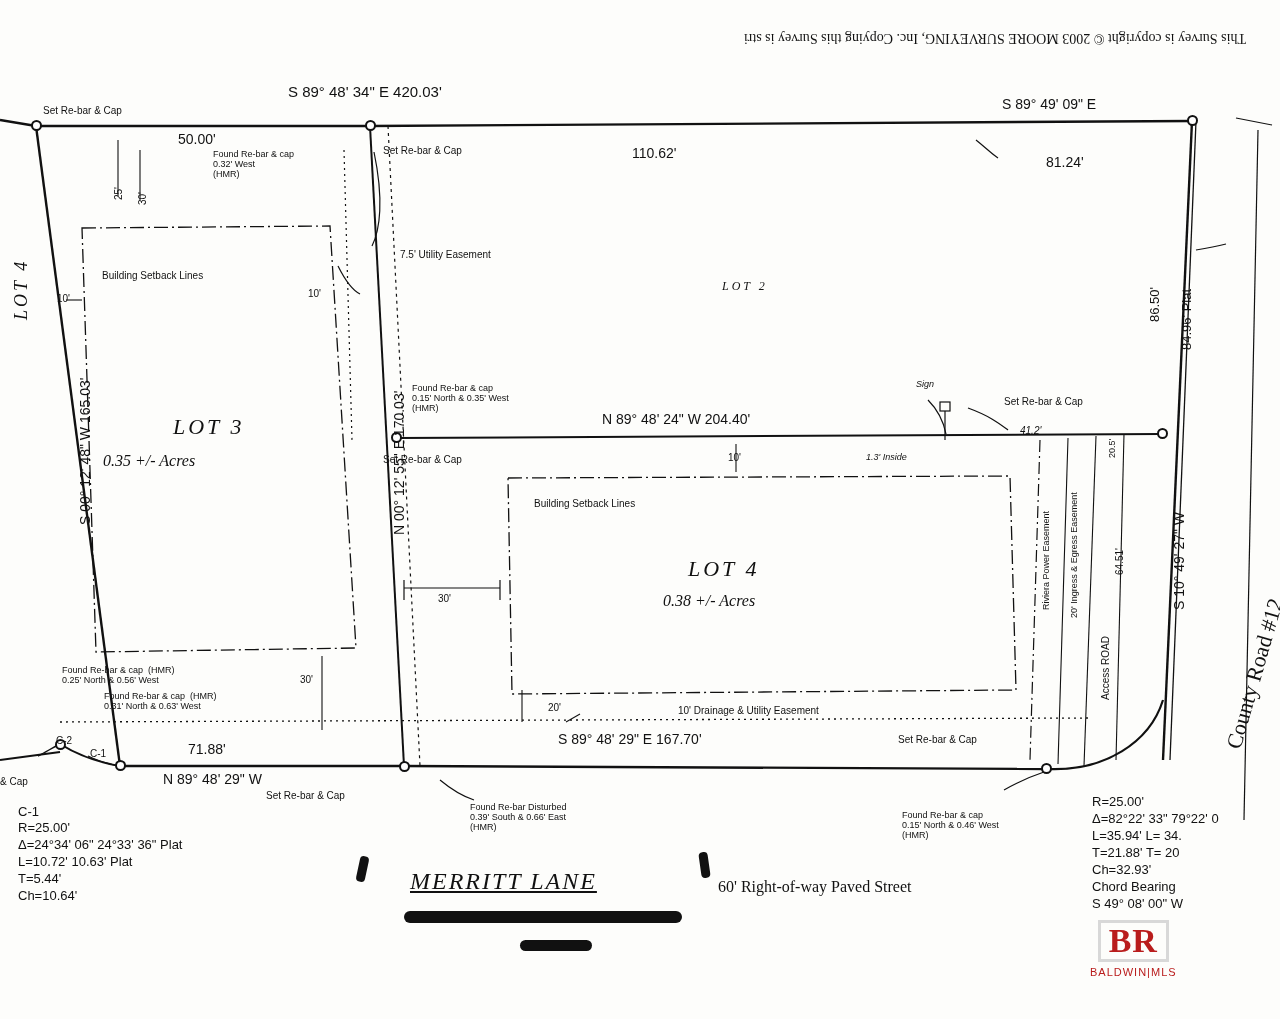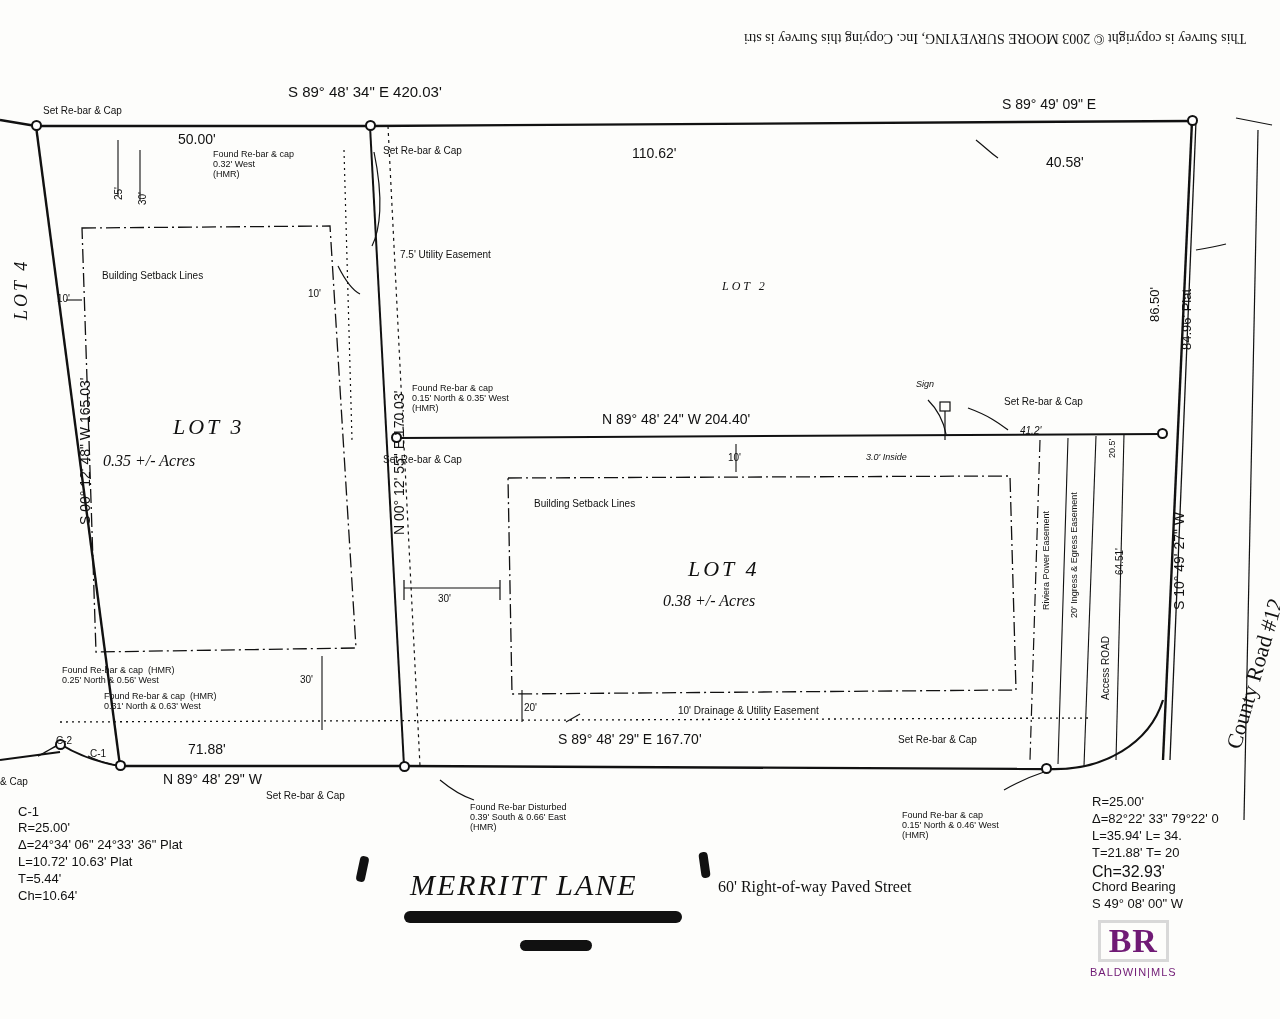--- a/index.html
+++ b/index.html
@@ -54,25 +54,26 @@
     font-family: "Liberation Serif", serif;
     white-space: nowrap;
     transform: rotate(180deg);
     transform-origin: left top;
   }
 
   
   #street-name {
     position: absolute;
     left: 410px; top: 868px;
-    font-size: 30px;
+    font-size: 24px;
     font-family: "Liberation Serif", serif;
     font-style: italic;
     letter-spacing: 2px;
     font-weight: 500;
+    text-decoration: underline;
   }
   #street-underline {
     position: absolute;
     left: 404px; top: 911px;
     width: 278px; height: 12px;
     background: #111;
     border-radius: 6px;
   }
   #street-underline2 {
     position: absolute;
@@ -86,21 +87,21 @@
     width: 9px; height: 26px;
     background: #111;
     border-radius: 4px;
   }
 
   
   #watermark {
     position: absolute;
     left: 1090px; top: 920px;
     text-align: center;
-    color: #701a75;
+    color: #b91c1c;
   }
   #watermark .br {
     font-size: 34px;
     font-weight: bold;
     font-family: "Liberation Serif", serif;
     letter-spacing: 1px;
     border: 3px solid #d8d8d8;
     padding: 1px 8px;
     display: inline-block;
     line-height: 1;
@@ -218,36 +219,36 @@
   <div class="t" style="left:1002px; top:97px; font-size:14px;">S 89° 49'  09" E</div>
   <div class="t" style="left:602px; top:412px; font-size:14px;">N 89° 48'  24" W 204.40'</div>
   <div class="t rot90" style="left:78px; top:525px; font-size:14px;">S 00° 12'  48" W 165.03'</div>
   <div class="t rot90" style="left:392px; top:535px; font-size:14px;">N 00° 12'  55" E 170.03'</div>
   <div class="t" style="left:558px; top:732px; font-size:14px;">S 89° 48'  29" E 167.70'</div>
   <div class="t" style="left:163px; top:772px; font-size:14px;">N 89° 48'  29" W</div>
   <div class="t rot90" style="left:1172px; top:610px; font-size:14px;">S 10° 49'  27" W</div>
 
   <div class="t" style="left:178px; top:132px; font-size:14px;">50.00'</div>
   <div class="t" style="left:632px; top:146px; font-size:14px;">110.62'</div>
-  <div class="t" style="left:1046px; top:155px; font-size:14px;">40.58'</div>
+  <div class="t" style="left:1046px; top:155px; font-size:14px;">81.24'</div>
   <div class="t rot90" style="left:1148px; top:322px; font-size:13px;">86.50'</div>
   <div class="t rot90" style="left:1180px; top:350px; font-size:13px;">84.96'  Plat</div>
   <div class="t" style="left:188px; top:742px; font-size:14px;">71.88'</div>
   <div class="t small italic" style="left:1020px; top:425px;">41.2'</div>
   <div class="t tiny rot90" style="left:1108px; top:458px;">20.5'</div>
   <div class="t rot90 small" style="left:1114px; top:575px;">64.51'</div>
 
   <div class="t small rot90" style="left:113px; top:200px;">25'</div>
   <div class="t small rot90" style="left:137px; top:205px;">30'</div>
   <div class="t small" style="left:57px;  top:293px;">10'</div>
   <div class="t small" style="left:308px; top:288px;">10'</div>
   <div class="t small" style="left:728px; top:452px;">10'</div>
   <div class="t small" style="left:438px; top:593px;">30'</div>
   <div class="t small" style="left:300px; top:674px;">30'</div>
-  <div class="t small" style="left:524px; top:702px;text-align:right;">20'</div>
+  <div class="t small" style="left:548px; top:702px;text-align:right;">20'</div>
 
   <div class="t small" style="left:43px;  top:105px;">Set Re-bar &amp; Cap</div>
   <div class="t small" style="left:383px; top:145px;">Set Re-bar &amp; Cap</div>
   <div class="t small" style="left:383px; top:454px;">Set Re-bar &amp; Cap</div>
   <div class="t small" style="left:1004px;top:396px;">Set Re-bar &amp; Cap</div>
   <div class="t small" style="left:898px; top:734px;">Set Re-bar &amp; Cap</div>
   <div class="t small" style="left:266px; top:790px;">Set Re-bar &amp; Cap</div>
   <div class="t small" style="left:0px;   top:776px;">&amp; Cap</div>
 
   <div class="t tiny" style="left:213px; top:150px; white-space:pre;">Found Re-bar &amp; cap
@@ -268,38 +269,38 @@
 (HMR)</div>
 
   <div class="t small" style="left:102px; top:270px;">Building Setback Lines</div>
   <div class="t small" style="left:534px; top:498px;">Building Setback Lines</div>
   <div class="t small" style="left:400px; top:249px;">7.5'  Utility Easement</div>
   <div class="t small" style="left:678px; top:705px;">10'  Drainage &amp; Utility Easement</div>
   <div class="t tiny rot90" style="left:1042px; top:610px;">Riviera Power Easement</div>
   <div class="t tiny rot90" style="left:1070px; top:618px;">20'  Ingress &amp; Egress Easement</div>
   <div class="t small rot90" style="left:1100px; top:700px;">Access  ROAD</div>
   <div class="t tiny italic" style="left:916px; top:380px;">Sign</div>
-  <div class="t tiny italic" style="left:866px; top:453px;">3.0'  Inside</div>
+  <div class="t tiny italic" style="left:866px; top:453px;">1.3'  Inside</div>
   <div class="t serif" style="left:1222px; top:745px; font-size:22px; transform:rotate(-74deg); transform-origin:left top;">County Road #12</div>
 
   <div class="t small" style="left:56px; top:735px;">C-2</div>
   <div class="t small" style="left:90px; top:748px;">C-1</div>
 
   <div class="t" style="left:18px; top:805px; font-size:13px;">C-1</div>
   <div class="t" style="left:18px; top:821px; font-size:13px;">R=25.00'</div>
   <div class="t" style="left:18px; top:838px; font-size:13px;">Δ=24°34' 06"     24°33' 36" Plat</div>
   <div class="t" style="left:18px; top:855px; font-size:13px;">L=10.72'    10.63' Plat</div>
   <div class="t" style="left:18px; top:872px; font-size:13px;">T=5.44'</div>
   <div class="t" style="left:18px; top:889px; font-size:13px;">Ch=10.64'</div>
 
   <div class="t" style="left:1092px; top:795px; font-size:13px;">R=25.00'</div>
   <div class="t" style="left:1092px; top:812px; font-size:13px;">Δ=82°22' 33"      79°22' 0</div>
   <div class="t" style="left:1092px; top:829px; font-size:13px;">L=35.94'              L= 34.</div>
   <div class="t" style="left:1092px; top:846px; font-size:13px;">T=21.88'              T= 20</div>
-  <div class="t" style="left:1092px; top:863px; font-size:16px;">Ch=32.93'</div>
+  <div class="t" style="left:1092px; top:863px; font-size:13px;">Ch=32.93'</div>
   <div class="t" style="left:1092px; top:880px; font-size:13px;">Chord Bearing</div>
   <div class="t" style="left:1092px; top:897px; font-size:13px;">S 49° 08'  00" W</div>
 
   <div id="street-name">MERRITT LANE</div>
   <div id="street-underline"></div>
   <div id="street-underline2"></div>
   <div class="tickmark" style="left:358px; top:856px; transform:rotate(12deg);"></div>
   <div class="tickmark" style="left:700px; top:852px; transform:rotate(-8deg);"></div>
   <div class="t" style="left:718px; top:878px; font-size:16px; font-family:'Liberation Serif',serif;">60' Right-of-way  Paved Street</div>
 

